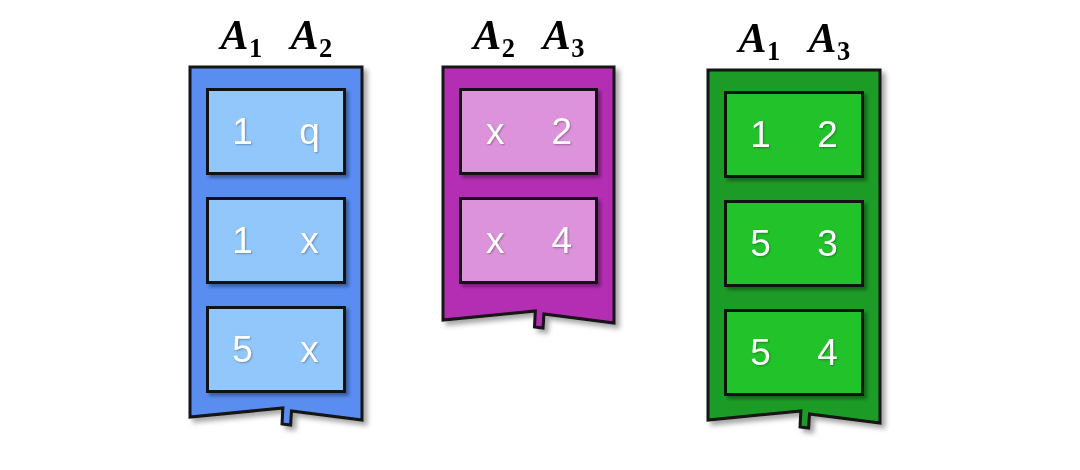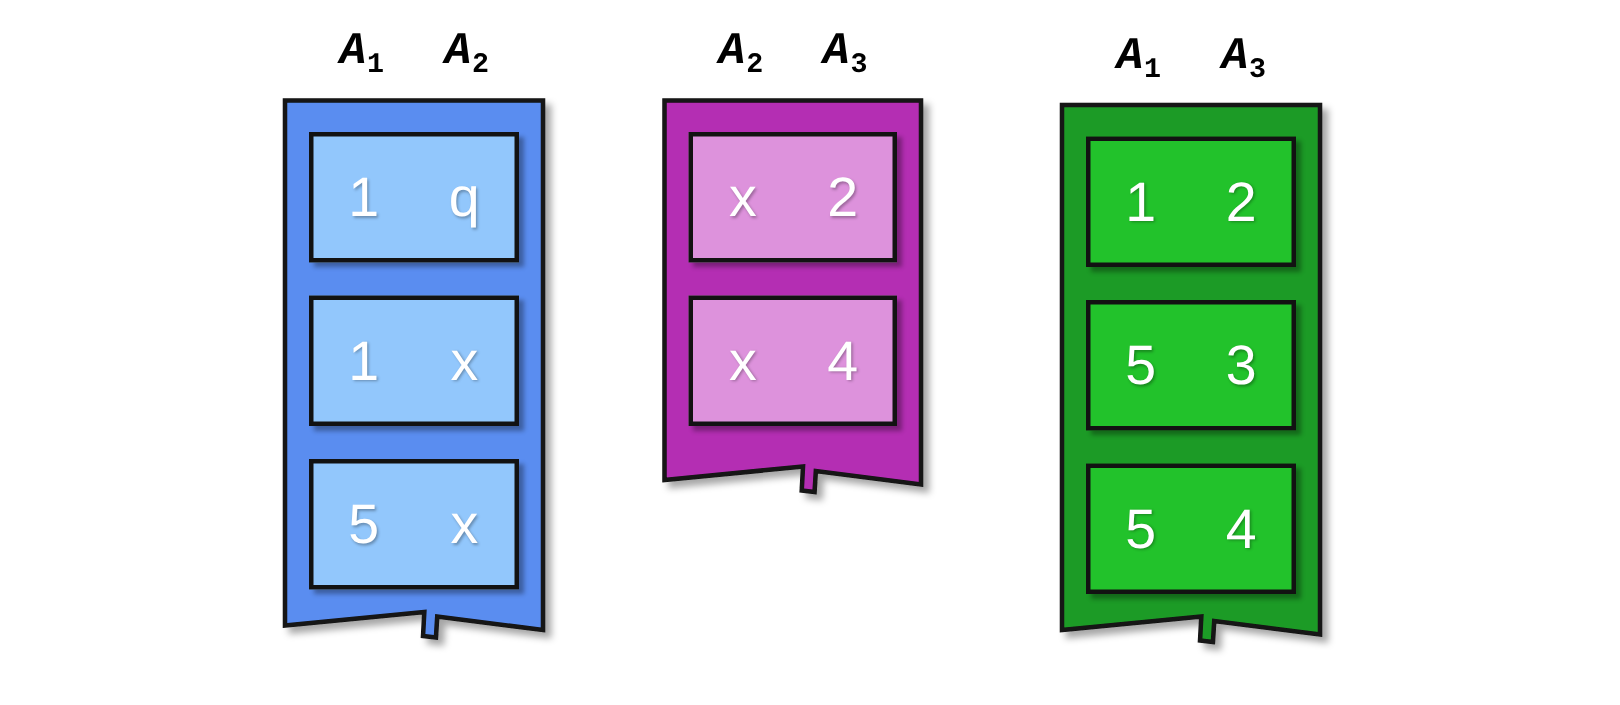--- a/index.html
+++ b/index.html
@@ -35,24 +35,24 @@
   .headers {
     position: absolute;
     display: flex;
     top: 8px;
     height: 48px;
     align-items: center;
   }
   .header-label {
     flex: 1 1 0;
     text-align: center;
-    font-family: Liberation Mono, monospace;
+    font-family: Liberation Serif, serif;
     font-style: italic;
     font-weight: 700;
-    font-size: 30px;
+    font-size: 42px;
     color: #000000;
     line-height: 1;
     white-space: nowrap;
   }
   .header-label sub {
     font-size: 0.63em;
     font-style: normal;
     font-weight: 700;
     vertical-align: baseline;
     position: relative;

